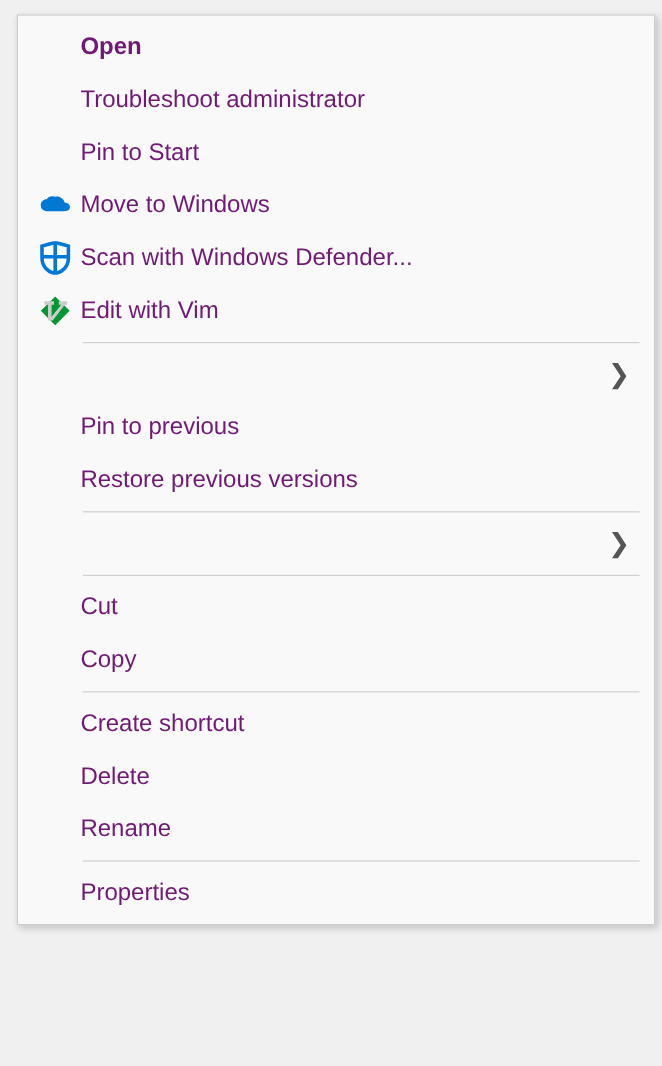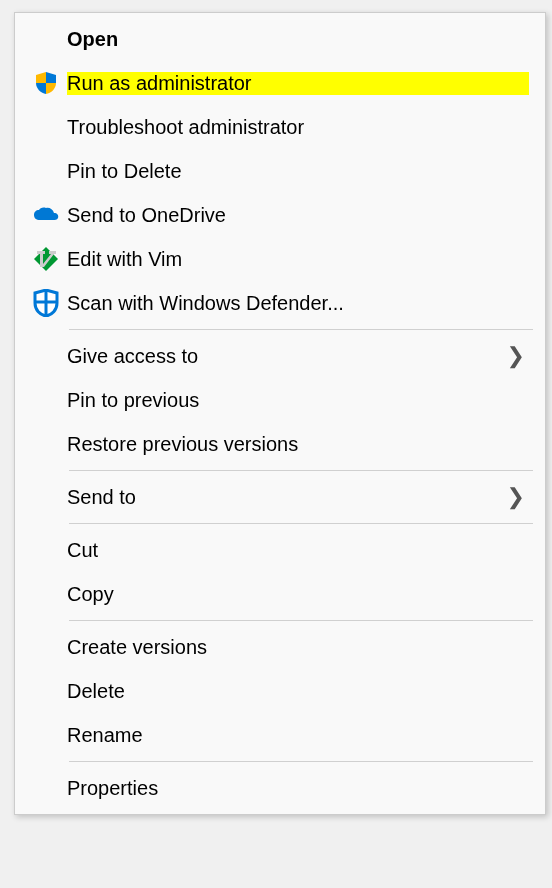--- a/index.html
+++ b/index.html
@@ -35,21 +35,21 @@
     }
     .icon-slot {
       width: 42px;
       display: flex;
       align-items: center;
       justify-content: center;
       flex-shrink: 0;
     }
     .label {
       flex: 1;
-      color: #000000;
+      color: #701a75;
       white-space: nowrap;
     }
     .bold .label {
       font-weight: 600;
     }
     .highlighted .label {
       background: #ffff00;
       padding-right: 60px;
     }
     .submenu-arrow {
@@ -70,117 +70,103 @@
 </head>
 <body>
 
 <div class="context-menu">
 
   <div class="menu-item bold">
     <span class="icon-slot"></span>
     <span class="label">Open</span>
   </div>
 
-  <div class="menu-item highlighted">
-    <span class="icon-slot">
-      <svg width="26" height="26" viewBox="0 0 26 26">
-        <path d="M13 2 L23 5 L23 13 C23 19 18 23 13 24 C8 23 3 19 3 13 L3 5 Z" fill="none"></path>
-        <path d="M13 2 L23 5 L23 13 L13 13 Z" fill="#0078d7"></path>
-        <path d="M3 5 L13 2 L13 13 L3 13 Z" fill="#ffb900"></path>
-        <path d="M3 13 L13 13 L13 24 C8 23 3 19 3 13 Z" fill="#0078d7"></path>
-        <path d="M13 13 L23 13 C23 19 18 23 13 24 Z" fill="#ffb900"></path>
-      </svg>
-    </span>
-    <span class="label">Run as administrator</span>
-  </div>
 
   <div class="menu-item">
     <span class="icon-slot"></span>
     <span class="label">Troubleshoot administrator</span>
   </div>
 
   <div class="menu-item">
     <span class="icon-slot"></span>
-    <span class="label">Pin to Delete</span>
+    <span class="label">Pin to Start</span>
   </div>
 
   <div class="menu-item">
     <span class="icon-slot">
       <svg width="28" height="18" viewBox="0 0 28 18">
         <path d="M8 14 C4 14 2 12 2 9 C2 6 4 4 7 4 C8 2 11 1 14 2 C17 1 21 3 22 7 C25 7 27 9 26 12 C25 14 23 14 21 14 Z" fill="#0078d4"></path>
       </svg>
     </span>
-    <span class="label">Send to OneDrive</span>
-  </div>
-
-  <div class="menu-item">
-    <span class="icon-slot">
-      <svg width="26" height="26" viewBox="0 0 26 26">
-        <path d="M13 1 L25 13 L13 25 L1 13 Z" fill="#019833"></path>
-        <path d="M4 5 L12 5 L12 8 L10 8 L10 18 L18 8 L16 8 L16 5 L23 5 L23 8 L21 8 L11 21 L7 21 L7 8 L4 8 Z" fill="#cccccc"></path>
-      </svg>
-    </span>
-    <span class="label">Edit with Vim</span>
+    <span class="label">Move to Windows</span>
   </div>
 
   <div class="menu-item">
     <span class="icon-slot">
       <svg width="26" height="28" viewBox="0 0 26 28">
         <path d="M13 1 L24 4 L24 14 C24 21 19 26 13 27 C7 26 2 21 2 14 L2 4 Z" fill="#fff" stroke="#0078d7" stroke-width="3"></path>
         <line x1="13" y1="1" x2="13" y2="27" stroke="#0078d7" stroke-width="3"></line>
         <line x1="2" y1="13" x2="24" y2="13" stroke="#0078d7" stroke-width="3"></line>
       </svg>
     </span>
     <span class="label">Scan with Windows Defender...</span>
   </div>
 
+  <div class="menu-item">
+    <span class="icon-slot">
+      <svg width="26" height="26" viewBox="0 0 26 26">
+        <path d="M13 1 L25 13 L13 25 L1 13 Z" fill="#019833"></path>
+        <path d="M4 5 L12 5 L12 8 L10 8 L10 18 L18 8 L16 8 L16 5 L23 5 L23 8 L21 8 L11 21 L7 21 L7 8 L4 8 Z" fill="#cccccc"></path>
+      </svg>
+    </span>
+    <span class="label">Edit with Vim</span>
+  </div>
+
 
   <div class="separator"></div>
 
   <div class="menu-item">
     <span class="icon-slot"></span>
-    <span class="label">Give access to</span>
     <span class="submenu-arrow">❯</span>
   </div>
 
   <div class="menu-item">
     <span class="icon-slot"></span>
     <span class="label">Pin to previous</span>
   </div>
 
   <div class="menu-item">
     <span class="icon-slot"></span>
     <span class="label">Restore previous versions</span>
   </div>
 
   <div class="separator"></div>
 
   <div class="menu-item">
     <span class="icon-slot"></span>
-    <span class="label">Send to</span>
     <span class="submenu-arrow">❯</span>
   </div>
 
   <div class="separator"></div>
 
   <div class="menu-item">
     <span class="icon-slot"></span>
     <span class="label">Cut</span>
   </div>
 
   <div class="menu-item">
     <span class="icon-slot"></span>
     <span class="label">Copy</span>
   </div>
 
   <div class="separator"></div>
 
   <div class="menu-item">
     <span class="icon-slot"></span>
-    <span class="label">Create versions</span>
+    <span class="label">Create shortcut</span>
   </div>
 
   <div class="menu-item">
     <span class="icon-slot"></span>
     <span class="label">Delete</span>
   </div>
 
   <div class="menu-item">
     <span class="icon-slot"></span>
     <span class="label">Rename</span>

